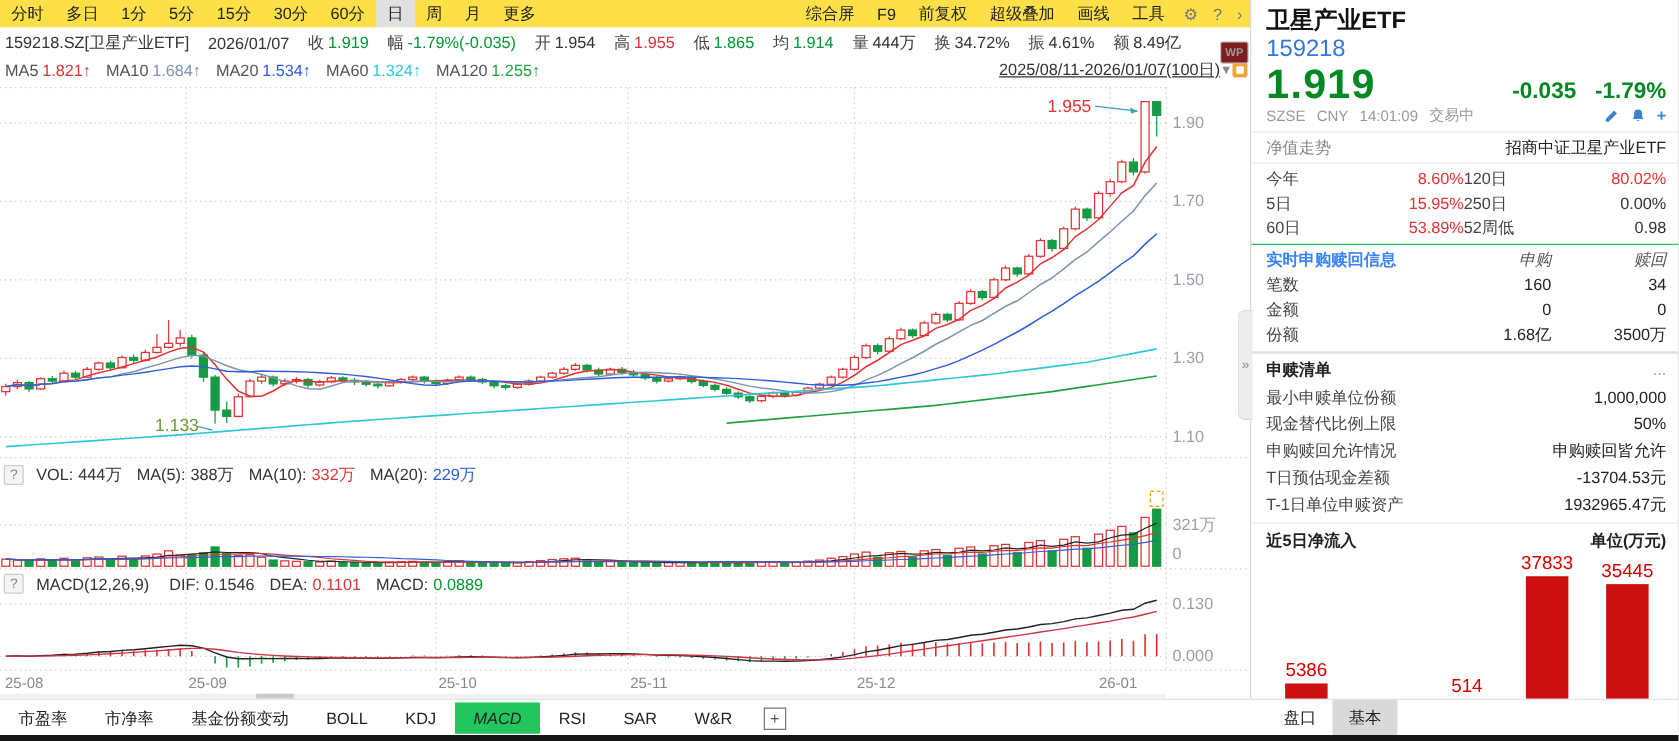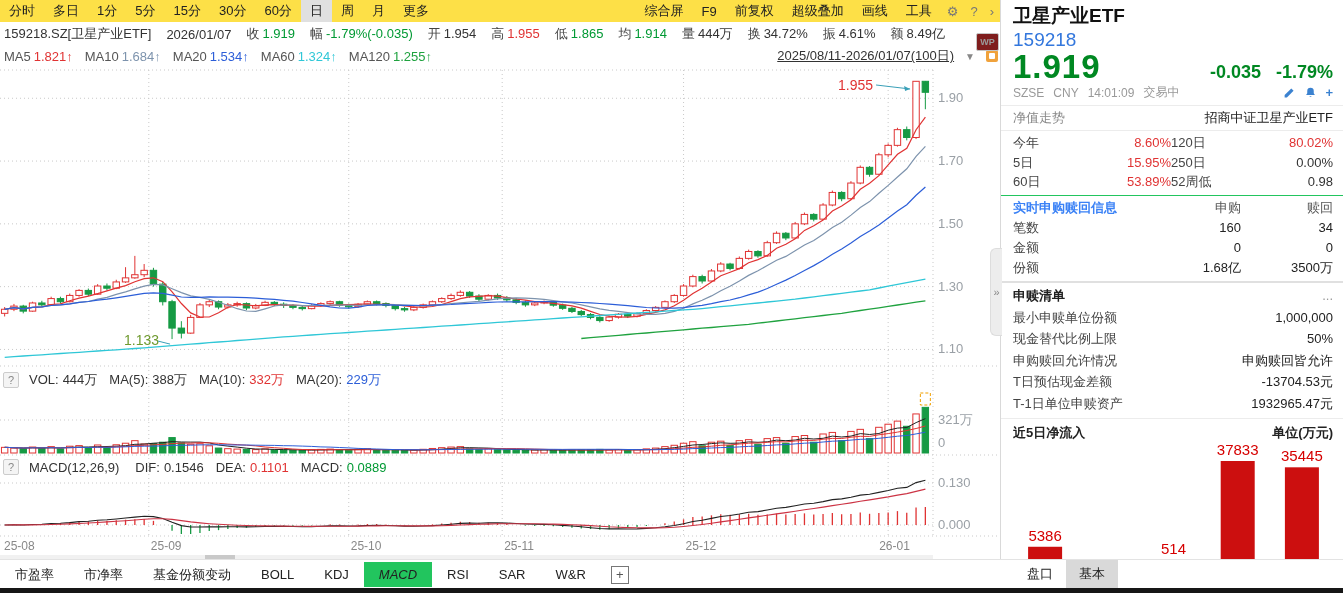--- a/index.html
+++ b/index.html
@@ -15,21 +15,21 @@
   .tab.sel{background:#e0e0e0;}
   #right-tools{margin-left:auto;display:flex;align-items:center;height:100%;}
   .tool{padding:2px 9px;color:#222;}
   .ticon{padding:1px 6px;color:#777;font-size:13px;}
   #row2{top:22px;height:24px;font-size:13px;background:#fff;}
   #info-bar{display:flex;align-items:center;gap:15px;padding-left:4px;white-space:nowrap;}
   .fld .lbl{color:#444;margin-right:3px;}
   #row3{top:46px;height:20px;font-size:13px;background:transparent;}
   #ma-items{display:flex;gap:12px;padding-left:4px;}
   .ma .lbl{color:#555;margin-right:3px;}
-  #range-wrap{margin-left:auto;display:flex;align-items:center;gap:11px;padding-right:2px;}
+  #range-wrap{margin-left:auto;display:flex;align-items:center;gap:0;padding-right:2px;}
   .range{color:#333;text-decoration:underline;font-size:13px;}
   .dd{color:#888;font-size:10px;}
   .orange-ic{width:12px;height:12px;background:#f0a23c;border-radius:2px;display:inline-block;position:relative;}
   .orange-ic:after{content:"";position:absolute;left:3px;top:3px;width:6px;height:6px;background:#fff;border-radius:1px;}
   .ind-row{position:absolute;left:0;width:960px;height:20px;display:flex;align-items:center;gap:10px;
            font-size:13px;z-index:2;padding-left:3px;}
   .help{width:14px;height:14px;border:1px solid #ccc;background:#f4f4f4;color:#888;font-size:11px;
         display:flex;align-items:center;justify-content:center;border-radius:2px;}
   .pair .lbl{margin-right:4px;}
   .c-dark{color:#333}.c-red{color:#e03333}.c-green{color:#009933}.c-blue{color:#2c5ed8}
@@ -70,21 +70,21 @@
   #perf-grid{padding:2px 10px 3px 12px;border-bottom:1px solid #22c55e;}
   .perf-row{display:grid;grid-template-columns:58px 100px 78px auto;line-height:19.5px;}
   .perf-row .pl{color:#444;}
   .perf-row .pv{text-align:right;}
   .perf-row .pv2{text-align:right;}
   #sub-sec{padding:2px 10px 3px 12px;border-bottom:2px solid #e0e0e0;}
   .sub-row{display:grid;grid-template-columns:1fr 110px 92px;line-height:20px;}
   .sub-row .s1{color:#444;}
   .sub-row.hd .s1{font-weight:bold;color:#3b82f6;}
   .sub-row .s2,.sub-row .s3{text-align:right;color:#222;}
-  .sub-row.hd .s2,.sub-row.hd .s3{color:#555;}
+  .sub-row.hd .s2,.sub-row.hd .s3{color:#555;font-style:italic;}
   #red-sec{padding:2px 10px 4px 12px;border-bottom:1px solid #ececec;}
   .red-title{display:flex;justify-content:space-between;font-weight:bold;color:#222;line-height:22px;}
   .red-title .more{color:#999;font-weight:normal;}
   .red-row{display:flex;justify-content:space-between;line-height:21.5px;}
   .red-row .rl{color:#444;}
   .red-row .rv{color:#222;}
   #flow-sec{padding:3px 10px 0 12px;}
   .flow-head{display:flex;justify-content:space-between;font-weight:bold;color:#222;line-height:21px;}
   #rp-tabs{position:absolute;left:1000px;top:559px;width:343px;height:29px;display:flex;align-items:center;
            border-top:1px solid #e3e3e3;background:#fff;z-index:2;font-size:13px;padding-left:14px;box-sizing:border-box;}

